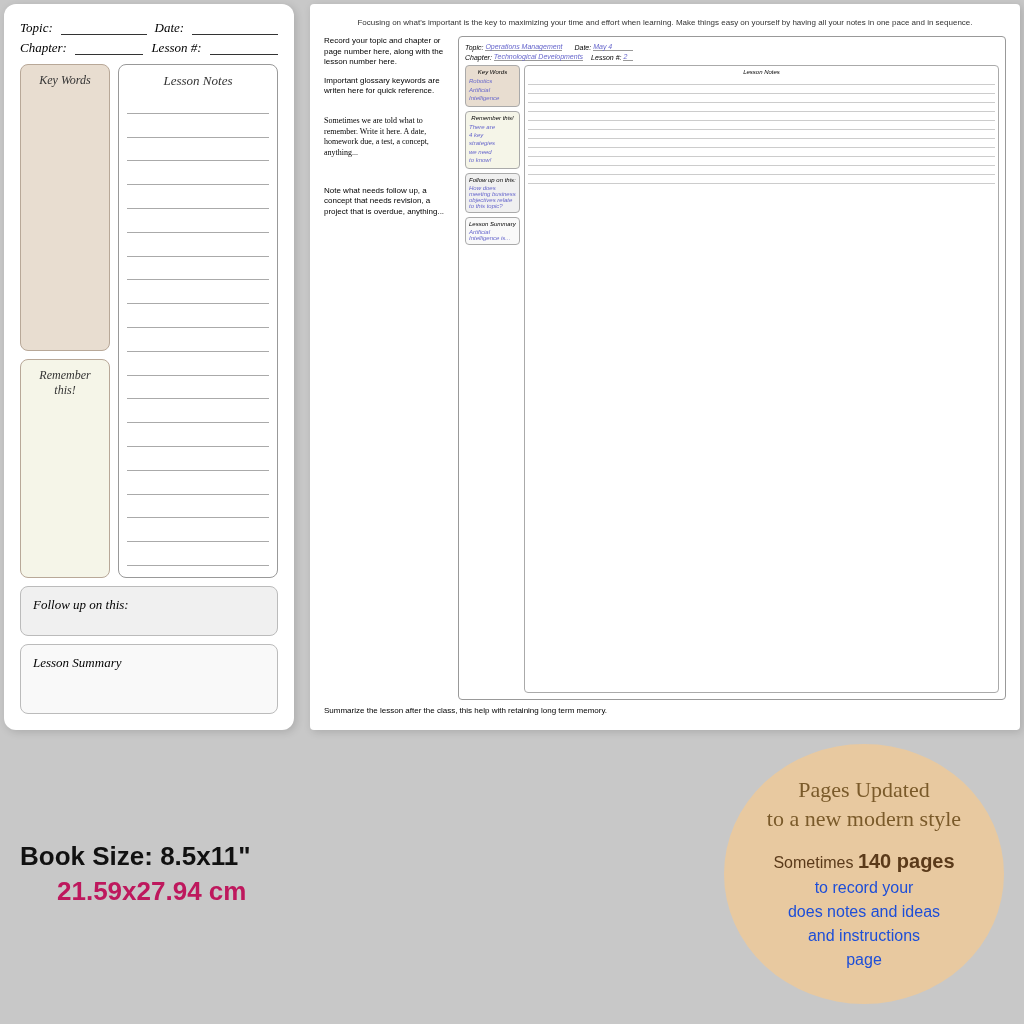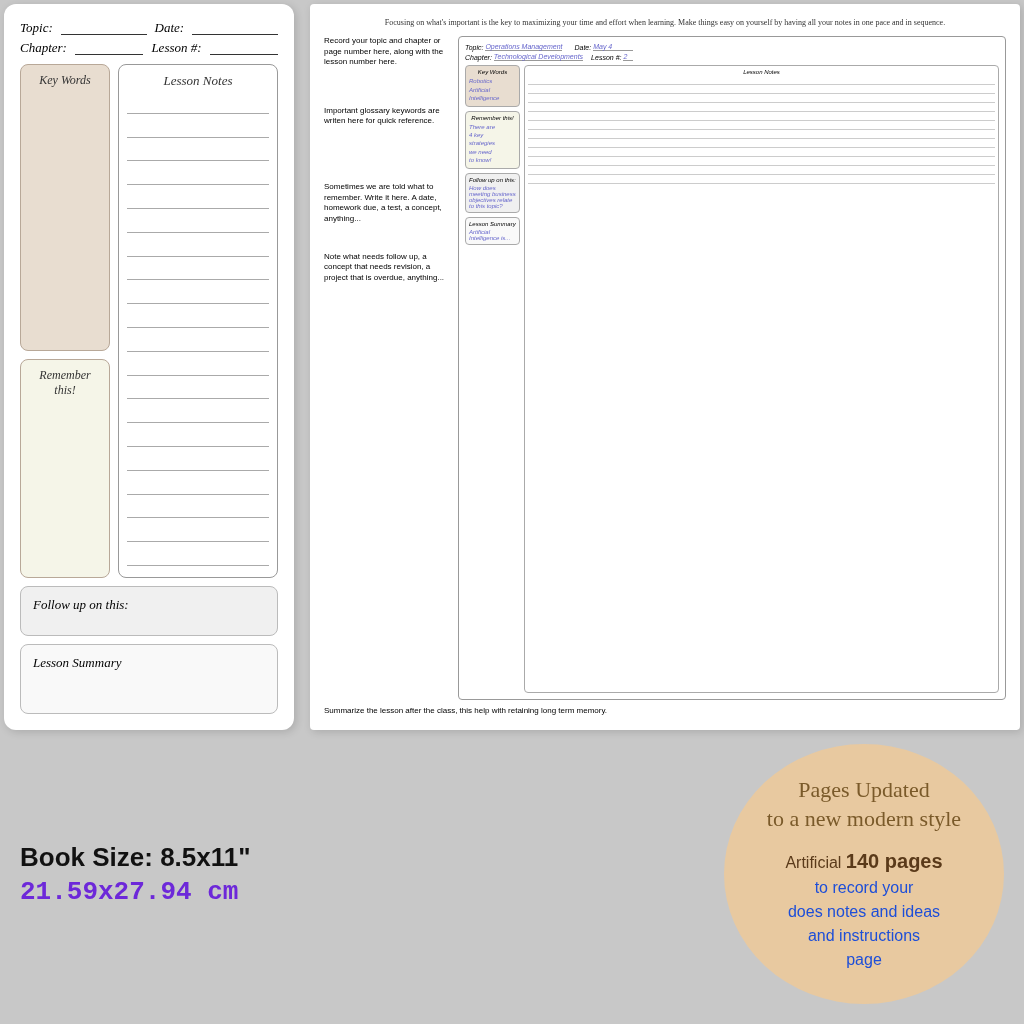--- a/index.html
+++ b/index.html
@@ -175,21 +175,20 @@
       font-family: Arial, sans-serif;
       margin-bottom: 4px;
     }
 
     .guide-subtitle {
       font-size: 8px;
       text-align: center;
       color: #333;
       margin-bottom: 8px;
       line-height: 1.3;
-      font-family: Liberation Serif, serif;
     }
 
     .guide-content {
       display: flex;
       flex-direction: row;
       gap: 4px;
       flex: 1;
     }
 
     .guide-instructions {
@@ -404,22 +403,23 @@
     .book-size-line1 {
       font-size: 26px;
       font-weight: bold;
       color: #111;
       font-family: Arial, sans-serif;
     }
 
     .book-size-line2 {
       font-size: 26px;
       font-weight: bold;
-      color: #6d28d9;
-      font-family: Liberation Mono, monospace;
+      color: #be185d;
+      font-family: Liberation Sans, sans-serif;
+      margin-left: 37px;
     }
 
     .circle-badge {
       width: 280px;
       height: 260px;
       background: #e8c9a0;
       border-radius: 50%;
       display: flex;
       flex-direction: column;
       align-items: center;
@@ -532,24 +532,24 @@
 
   <div class="right-panel">
     <div class="guide-subtitle">Focusing on what's important is the key to maximizing your time and effort when learning. Make things easy on yourself by having all your notes in one pace and in sequence.</div>
 
     <div class="guide-content">
 
       <div class="guide-instructions">
         <div class="instruction-item">
           <span>Record your topic and chapter or page number here, along with the lesson number here.</span>
         </div>
-        <div class="instruction-item" style="margin-top:30px;">
+        <div class="instruction-item" style="">
           <span>Important glossary keywords are writen here for quick reference.</span>
         </div>
-        <div class="instruction-item" style="margin-top:48px;">
+        <div class="instruction-item" style="margin-top:12px;font-family:Liberation Serif, serif;">
           <span>Sometimes we are told what to remember. Write it here. A date, homework due, a test, a concept, anything...</span>
         </div>
         <div class="instruction-item" style="margin-top:20px;">
           <span>Note what needs follow up, a concept that needs revision, a project that is overdue, anything...</span>
         </div>
       </div>
 
       <div class="guide-template">
         <div class="mini-header">
           <div class="mini-header-row">
@@ -629,21 +629,21 @@
 <div class="bottom-section">
   <div class="book-size-info">
     <div class="book-size-line1">Book Size: 8.5x11"</div>
     <div class="book-size-line2">21.59x27.94 cm</div>
   </div>
 
   <div class="circle-badge">
     <div class="badge-line1">Pages Updated</div>
     <div class="badge-line2">to a new modern style</div>
     <div class="badge-featuring">
-      <span>Artificial</span> <strong>140 pages</strong>
+      <span>Sometimes</span> <strong>140 pages</strong>
     </div>
     <div class="badge-rest">
       <span>to record your</span><br>
       <span>does notes and ideas</span><br>
       <span>and instructions</span><br>
       <span>page</span>
     </div>
   </div>
 </div>
 

